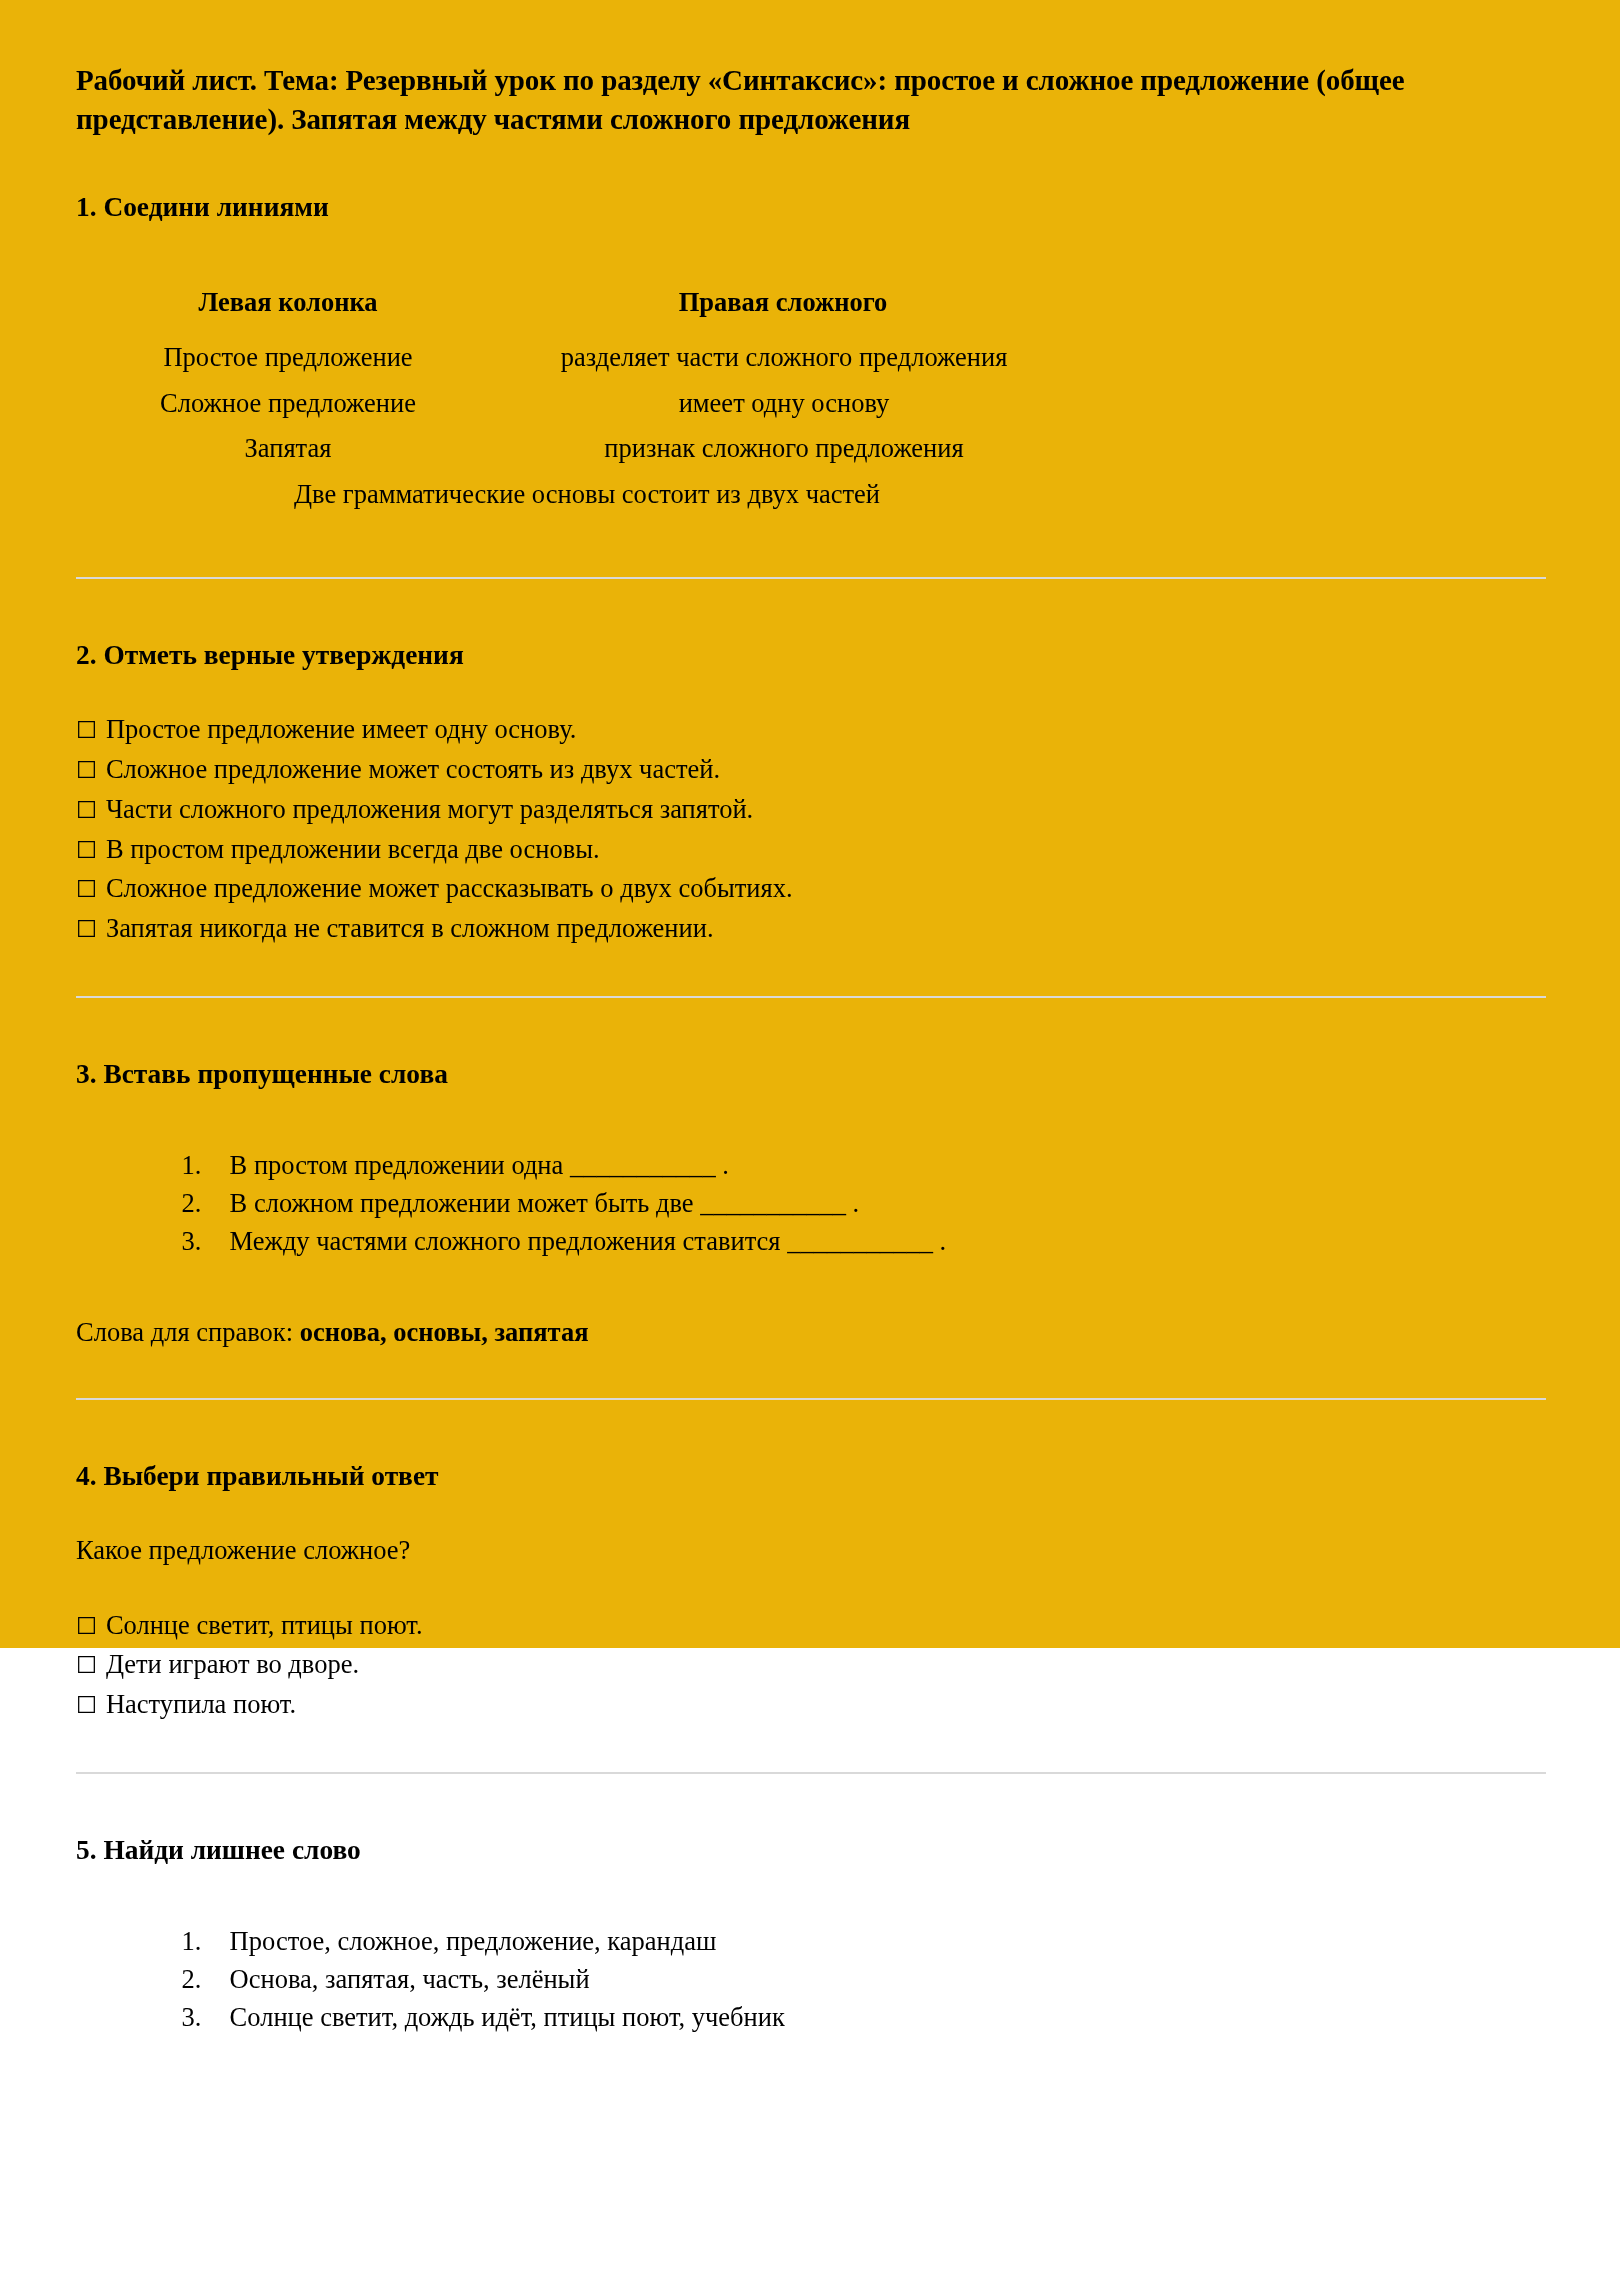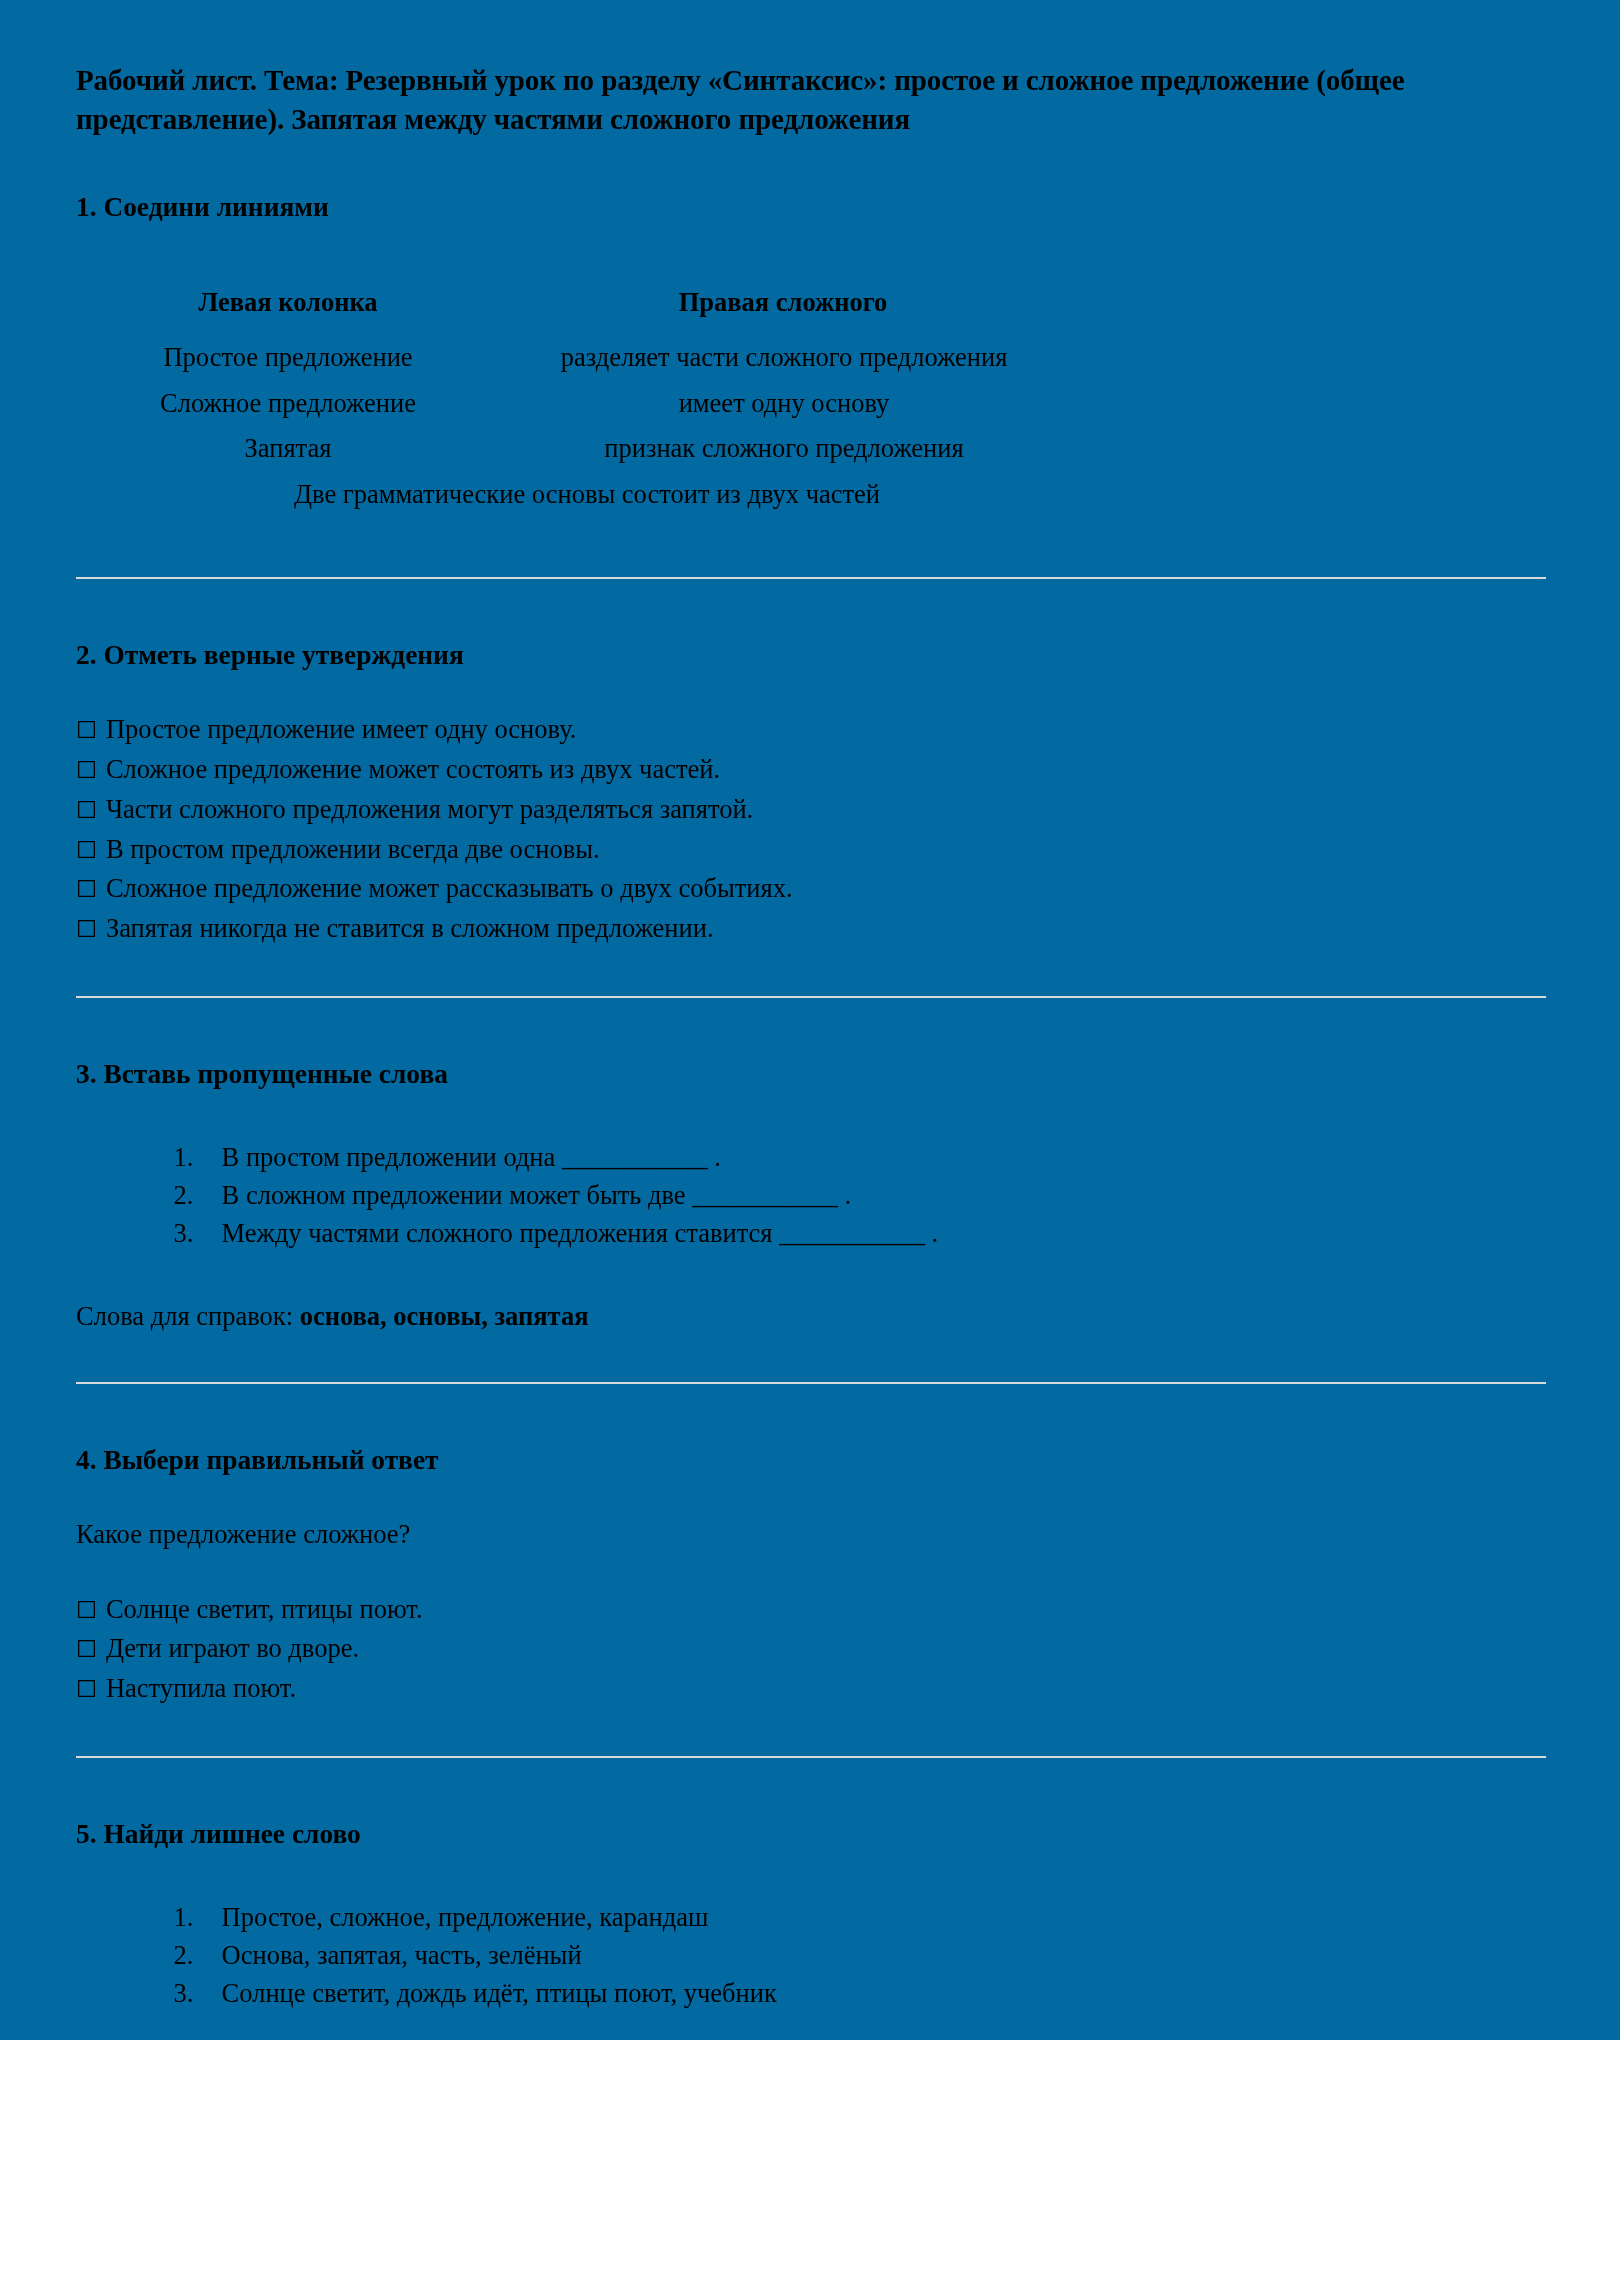--- a/index.html
+++ b/index.html
@@ -10,24 +10,24 @@
   body {
     width: 1620px;
     height: 2292px;
     font-family: "Liberation Serif", "DejaVu Serif", serif;
     color: #000000;
     -webkit-font-smoothing: antialiased;
   }
   .page {
     position: relative;
     width: 1620px;
-    height: 2040px;
+    height: 1648px;
     box-sizing: border-box;
     padding: 55px 76px 0 76px;
-    background: #0369a1;
+    background: #eab308;
   }
 
   
   .doc-title {
     font-weight: bold;
     font-size: 29px;
     line-height: 1.34;
     letter-spacing: -0.1px;
     margin: 0;
     padding-top: 5.9px;
@@ -101,21 +101,21 @@
   .cb-glyph {
     font-family: "DejaVu Sans", sans-serif;
     font-size: 23.5px;
     line-height: 1;
     margin-right: 8.8px;
     display: inline-block;
   }
 
   
   .num-list {
-    margin: 8px;
+    margin: 16px;
     padding: 0 0 0 116px;
     list-style-type: decimal;
   }
   .num-list li {
     font-size: 26.5px;
     line-height: 1.45;
     padding-left: 21.6px;
     white-space: nowrap;
   }
   .num-list li::marker {

